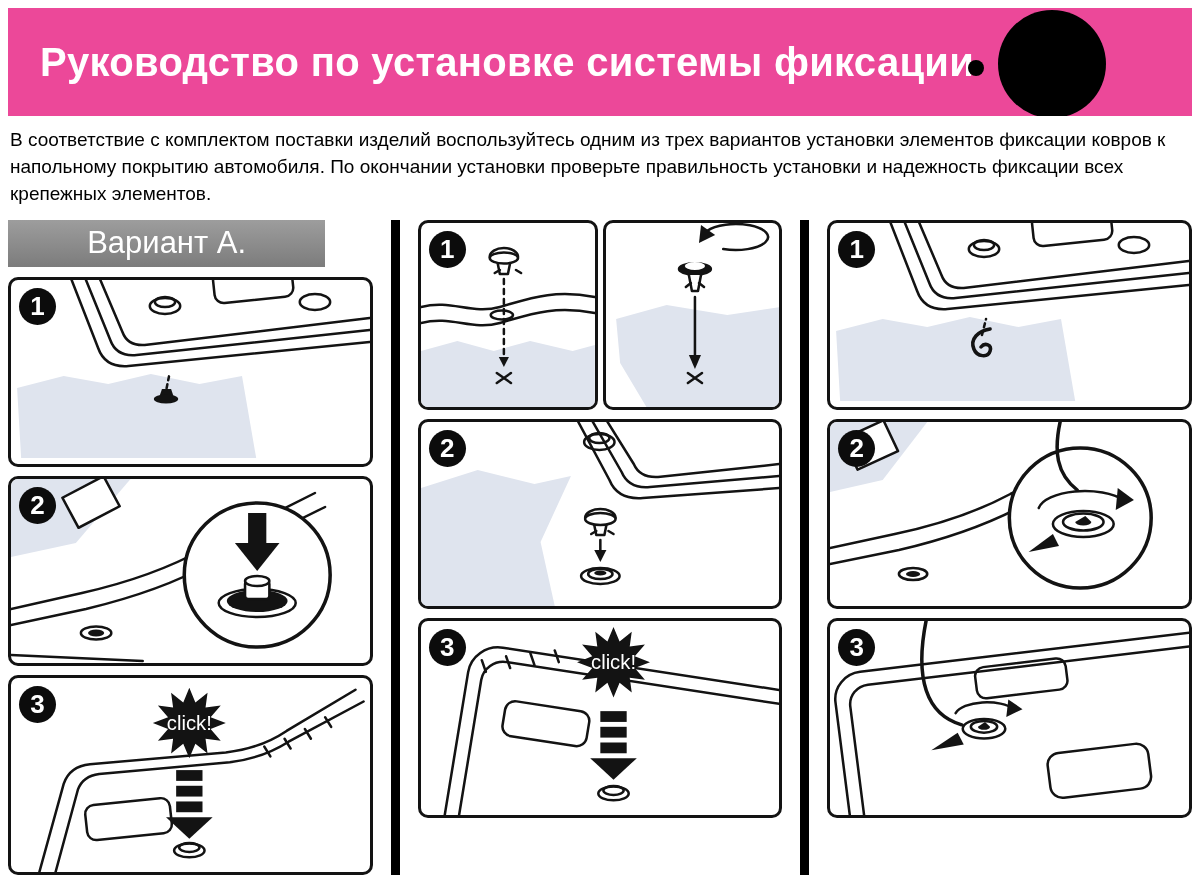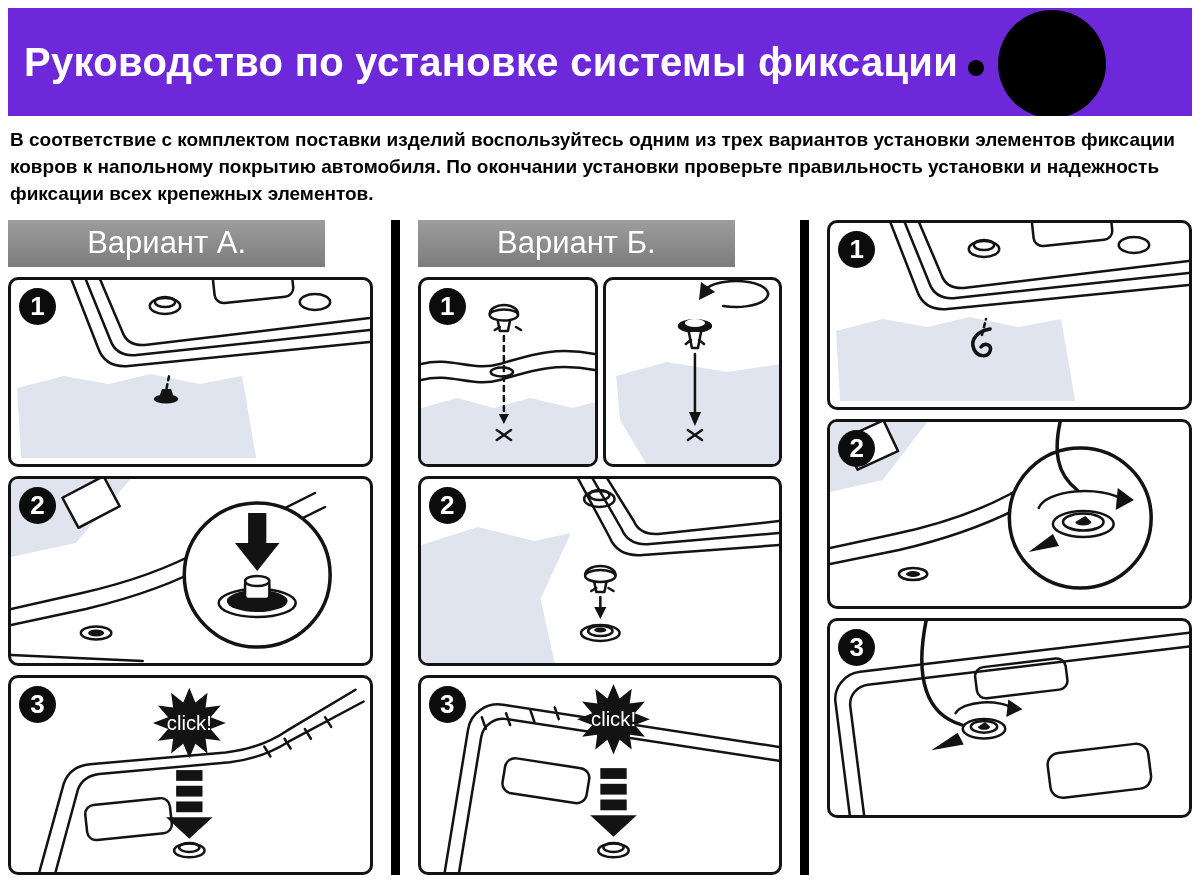--- a/index.html
+++ b/index.html
@@ -1,27 +1,27 @@
 <!DOCTYPE html>
 <html><head>
 <meta charset="utf-8">
 <style>
   * { box-sizing: border-box; margin: 0; padding: 0; }
   html, body { background: #ffffff; }
   body { font-family: "Liberation Sans", sans-serif; width: 1200px; }
   .page { width: 1200px; height: 889px; background: #fff; padding: 8px 8px 0 8px; overflow: hidden; }
 
   
-  .masthead { position: relative; height: 108px; background: #6d28d9; color: #fff;
-              display: flex; align-items: center; padding: 0 16px; overflow: hidden; }
+  .masthead { position: relative; height: 108px; background: #ec4899; color: #fff;
+              display: flex; align-items: center; padding: 0 32px; overflow: hidden; }
   .masthead h1 { font-size: 40px; font-weight: 600; letter-spacing: .3px; }
   .blob { position: absolute; right: 78px; top: 0; height: 108px; }
 
   
-  .intro { font-size: 19px; line-height: 1.42; color: #000; padding: 11px 2px 8px 2px; font-weight: bold; }
+  .intro { font-size: 19px; line-height: 1.42; color: #000; padding: 11px 2px 8px 2px; }
 
   
   .columns { display: flex; margin-top: 4px; align-items: stretch; }
   .variant { flex: 1; display: flex; flex-direction: column; min-width: 0; }
   .vbar { width: 9px; background: #000; margin: 0 18px; }
 
   .variant-header { width: 87%; height: 47px; background: linear-gradient(180deg, #9d9d9d, #7c7c7c);
                     color: #fff; display: flex; align-items: center; justify-content: center;
                     font-size: 31px; margin-bottom: 10px; }
 
@@ -120,23 +120,20 @@
             <ellipse cx="176" cy="176" rx="15" ry="7"></ellipse>
             <ellipse cx="176" cy="173" rx="10" ry="4.5"></ellipse>
           </g>
         </svg>
       </div>
     </section>
 
     <div class="vbar"></div>
 
     <section class="variant">
-      <div class="variant-header">
-        <span>Вариант Б.</span>
-      </div>
 
       <div class="panel-row">
         <div class="panel">
           <span class="badge">1</span>
           <svg class="illus" viewBox="0 0 172 184" preserveAspectRatio="none">
             <g fill="none" stroke="#131313" stroke-width="2.5" stroke-linejoin="round" stroke-linecap="round">
               <polygon points="0,128 36,118 72,128 108,118 150,128 172,122 172,184 0,184" fill="#dfe4ee" stroke="none"></polygon>
               <path d="M0,84 C30,76 50,92 78,84 S130,66 172,74"></path>
               <path d="M0,100 C30,92 50,108 78,100 S130,82 172,90"></path>
               <ellipse cx="80" cy="92" rx="11" ry="4.5" fill="#ffffff"></ellipse>

